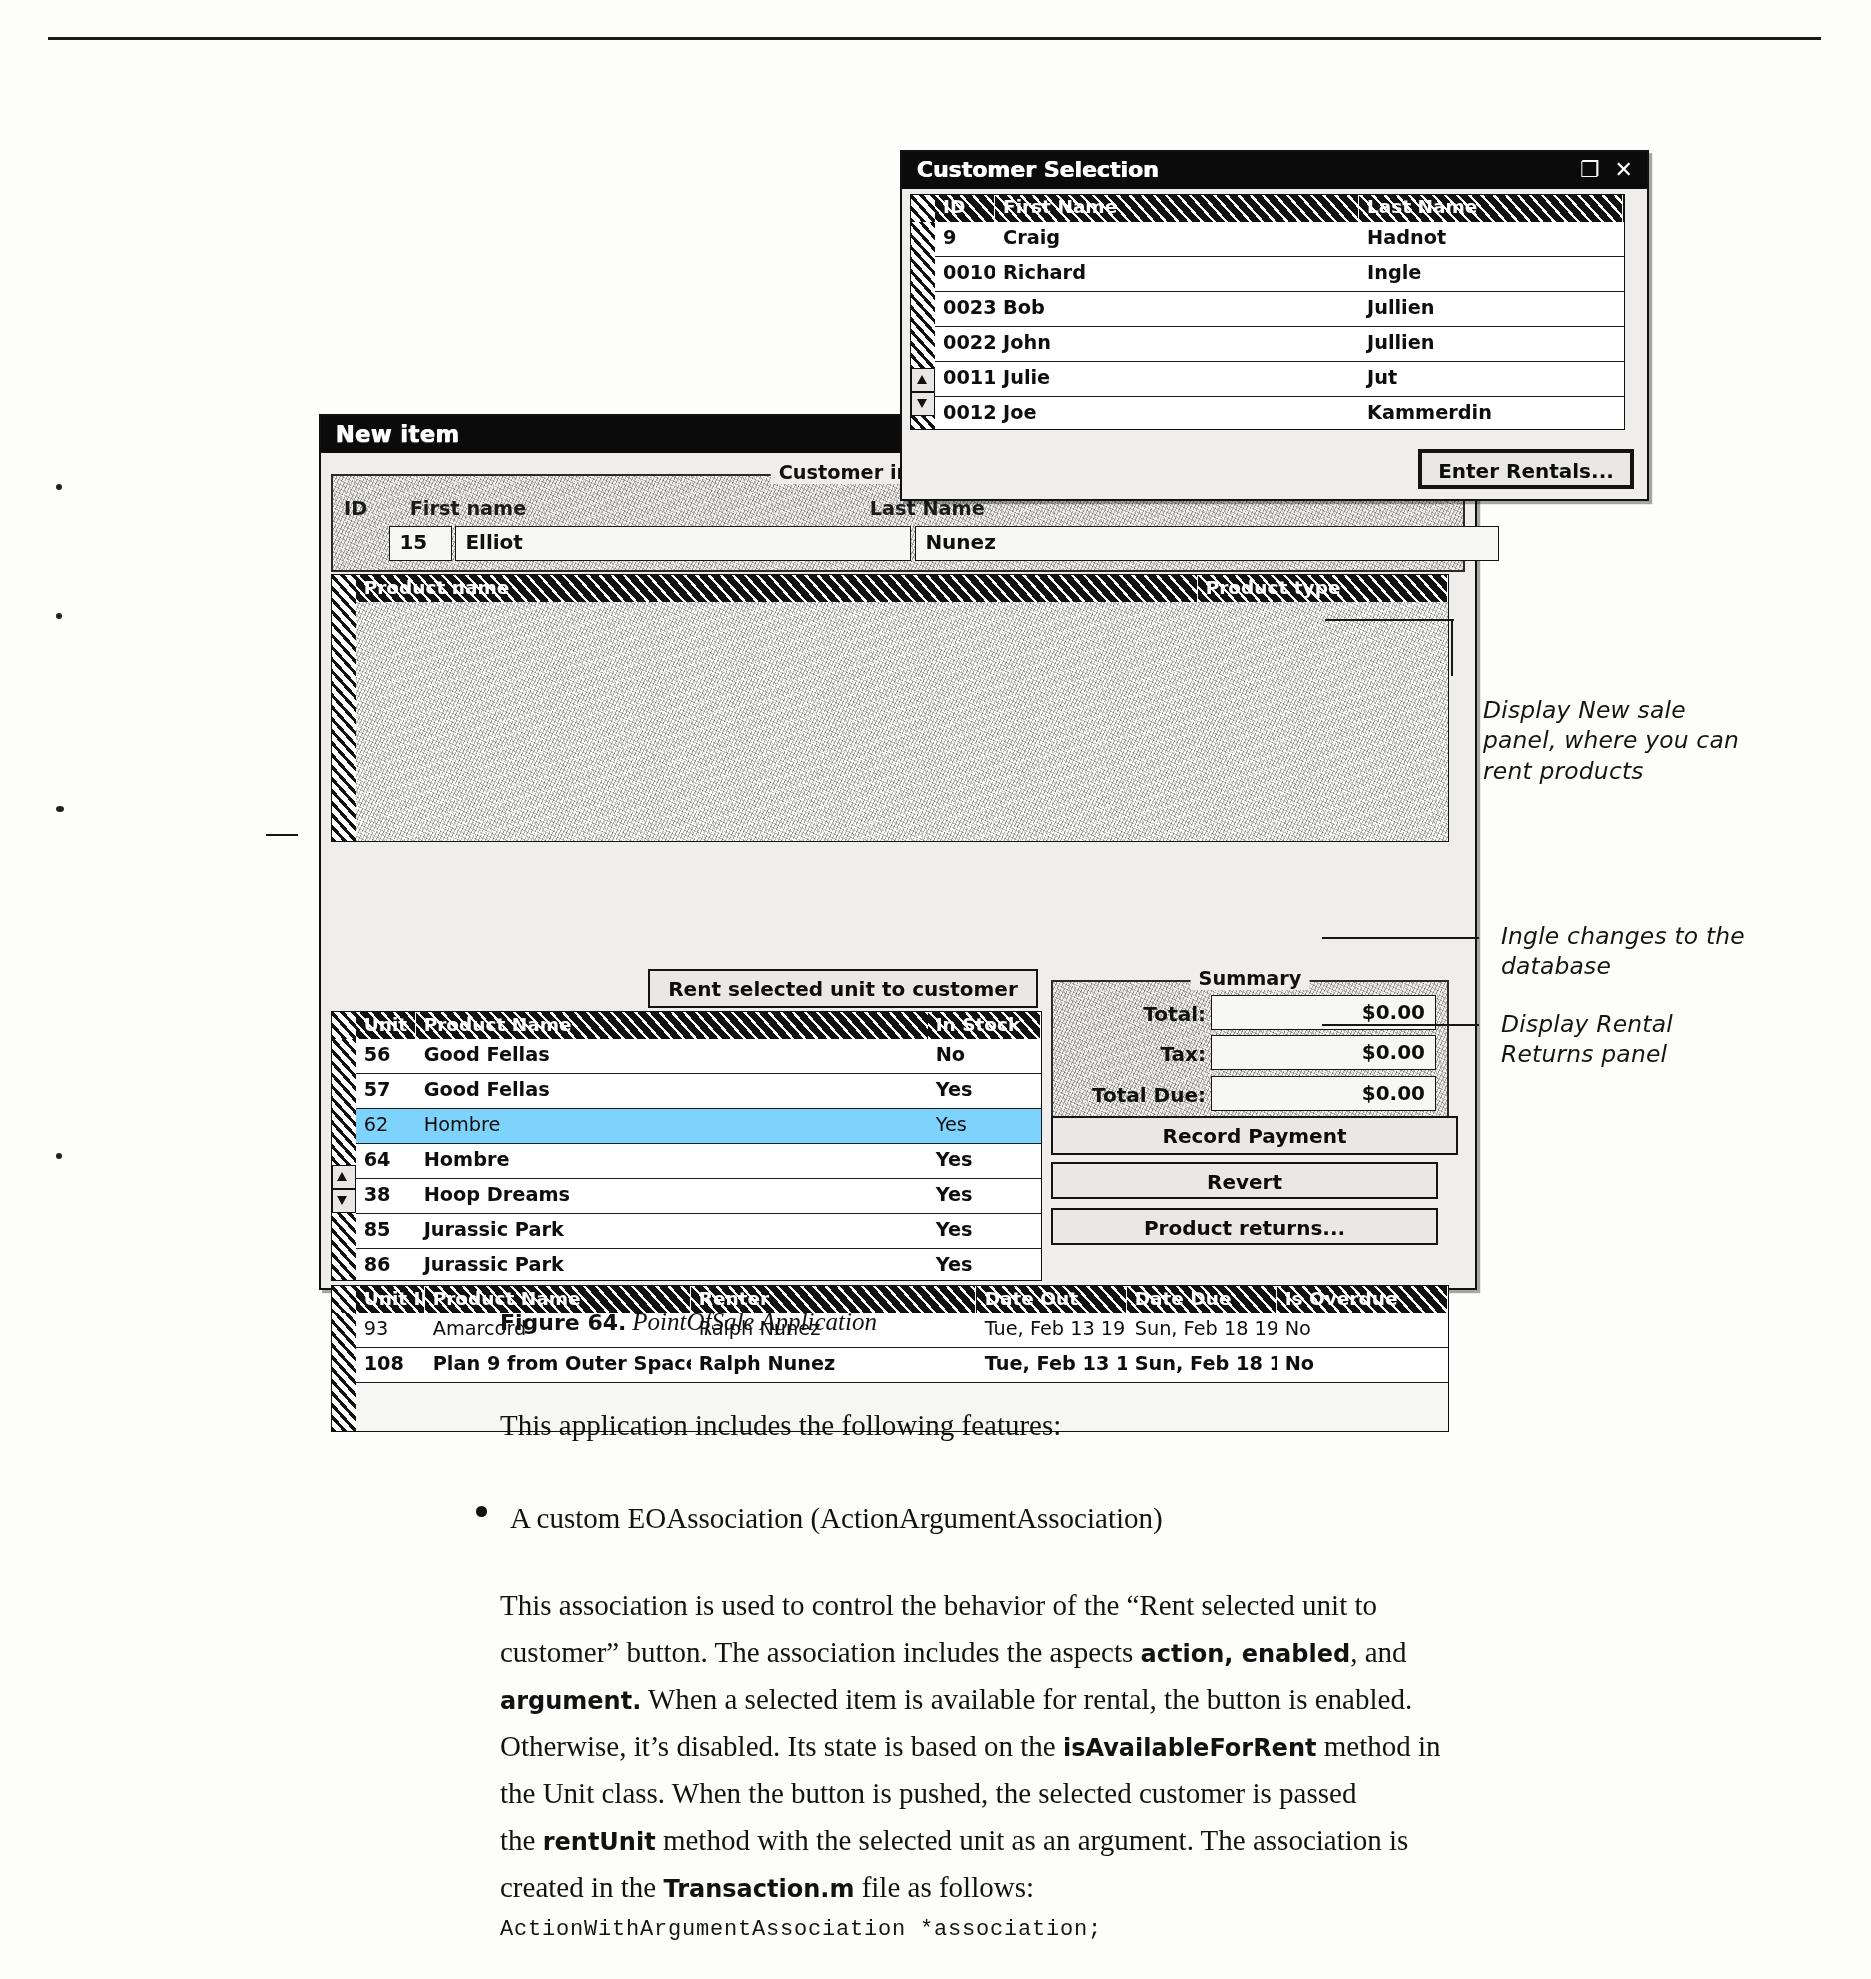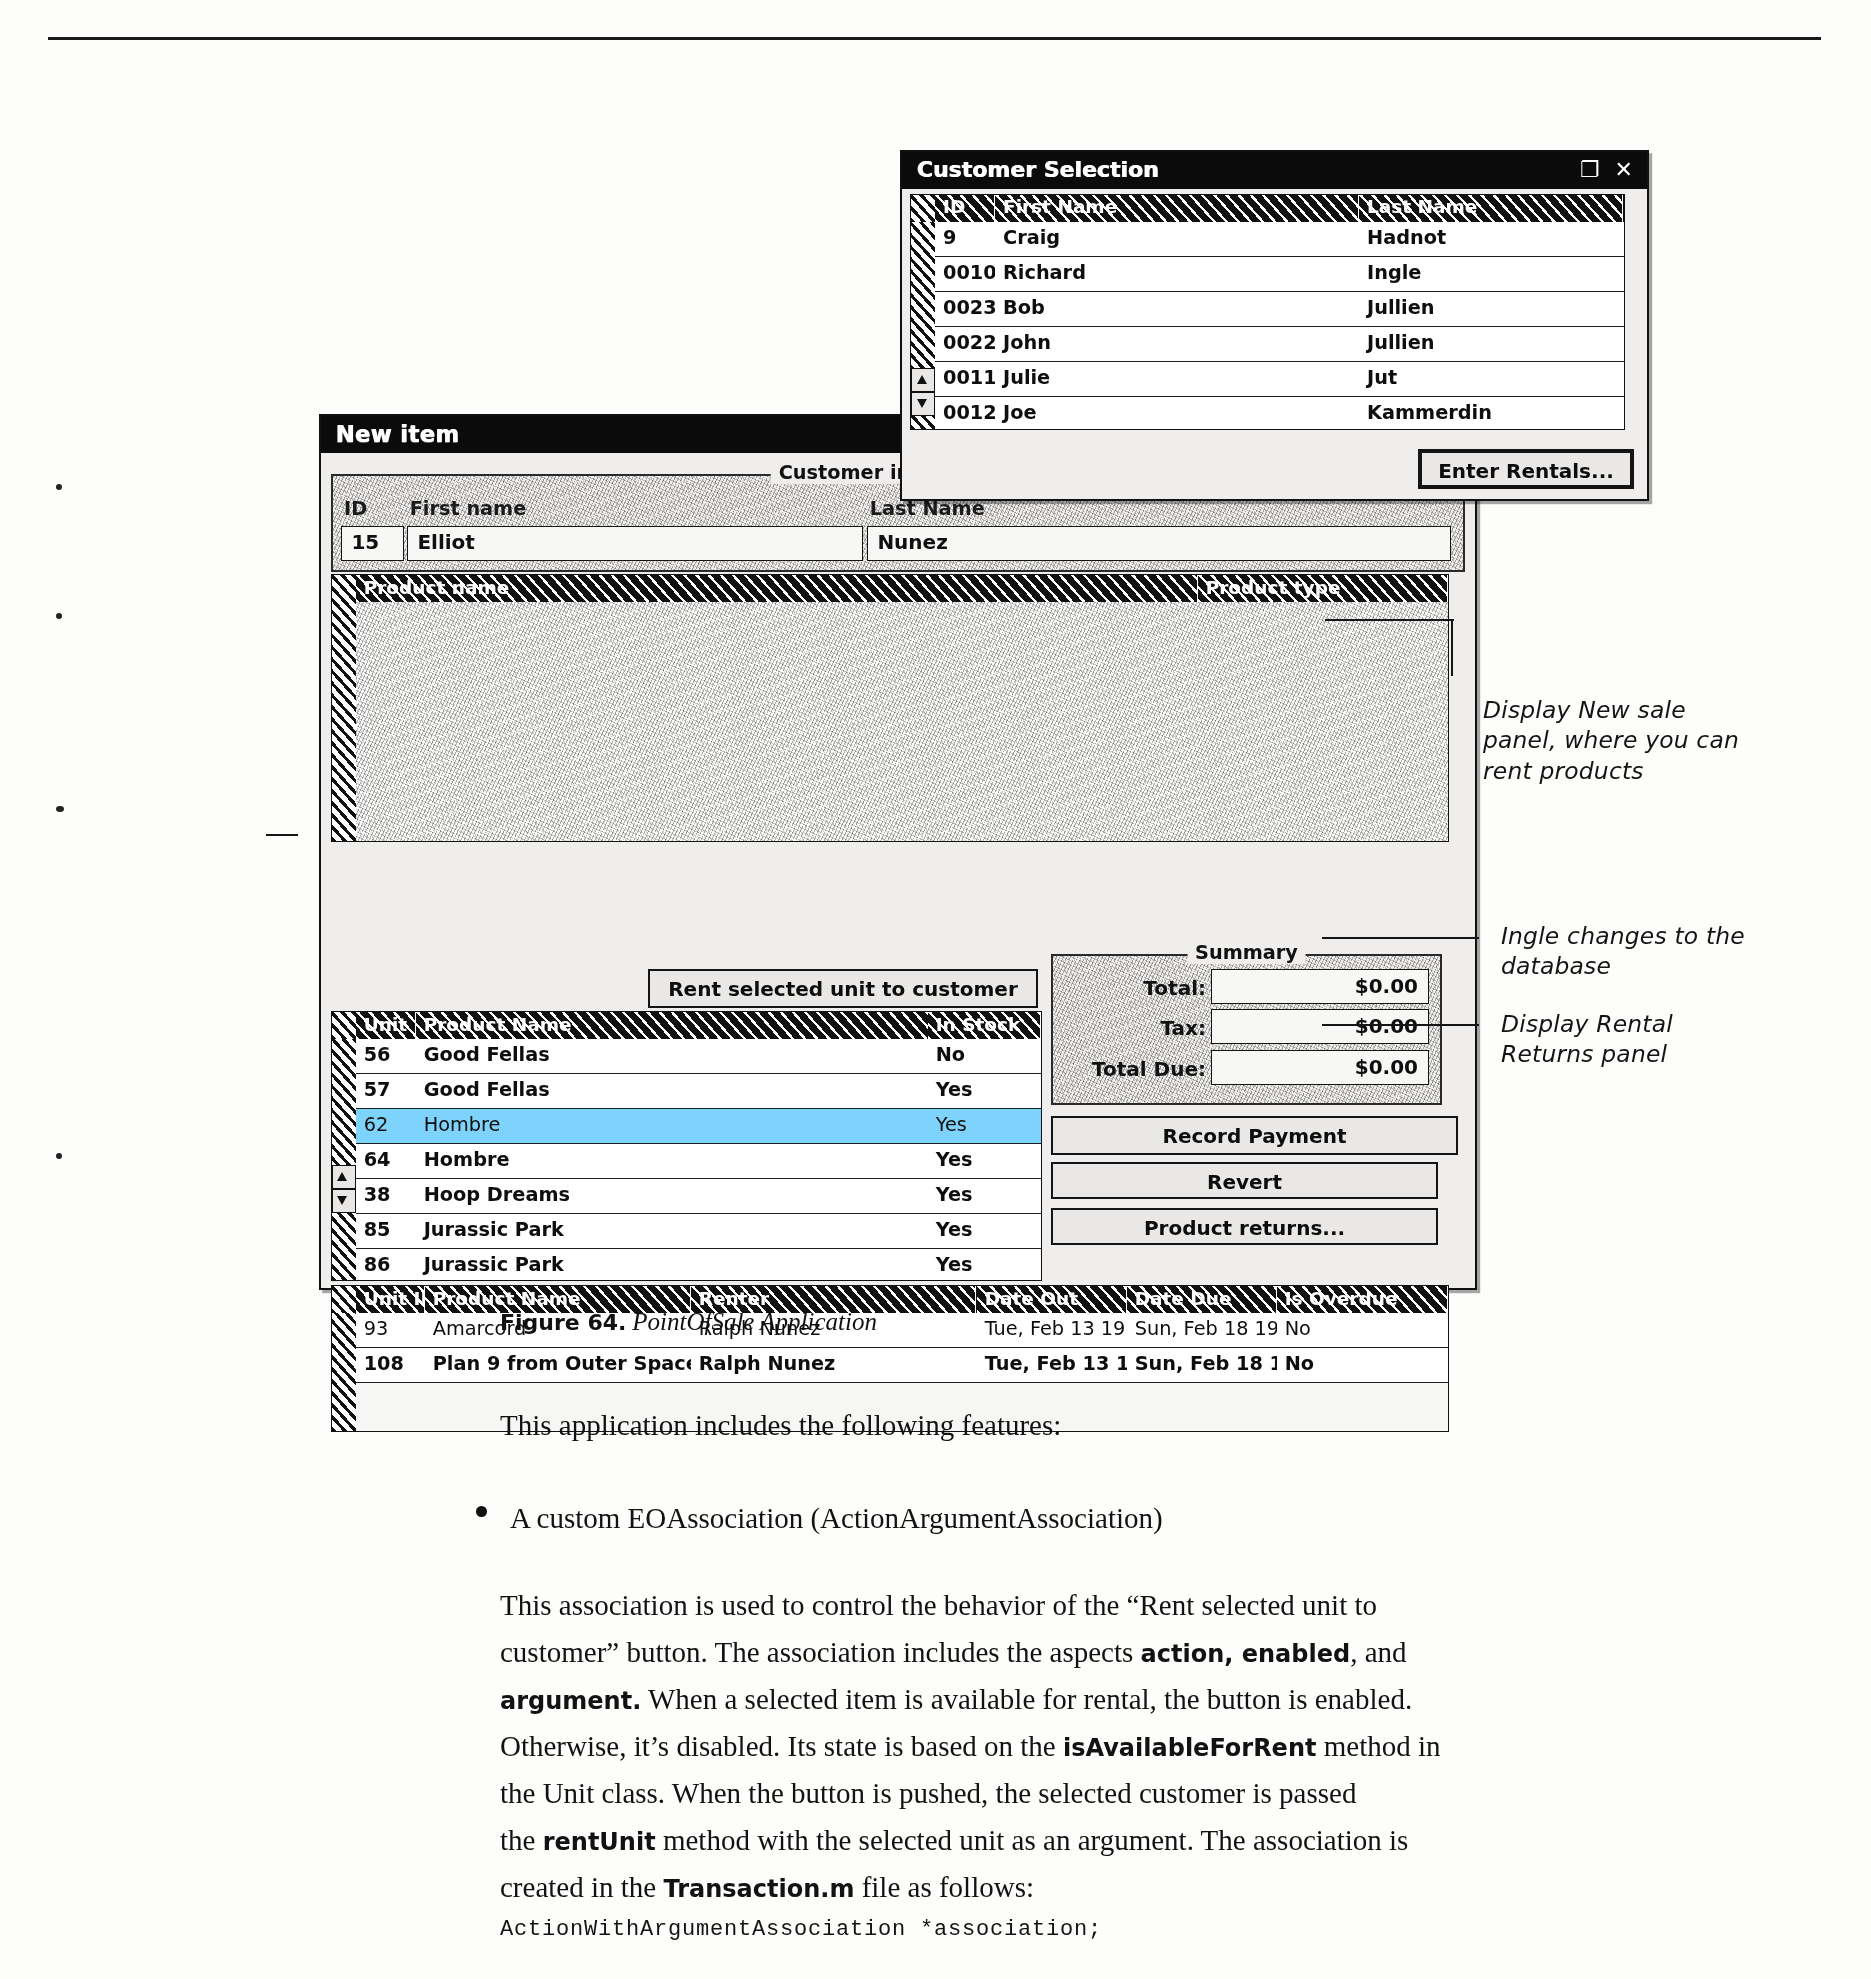--- a/index.html
+++ b/index.html
@@ -46,21 +46,21 @@
   .groupbox > .legend{
     position:absolute;top:-15.3px;left:50%;transform:translateX(-50%);
     background:#efeeec;padding:0 8px;font-weight:bold;font-size:19.3px;
     font-family:"DejaVu Sans",sans-serif;white-space:nowrap;color:#111;
   }
 
   #cust-info{margin-top:13px;height:94px;}
   .ci-row{position:absolute;left:0;right:0;}
   .ci-labels{top:21px;height:27px;}
   .ci-label{position:absolute;font-weight:bold;font-size:19.3px;font-family:"DejaVu Sans",sans-serif;color:#1b1b1b;}
-  .ci-fields{top:50px;height:35px;}
+  .ci-fields{top:50px;height:35px;margin-left:48px;}
   .ci-field{
     position:absolute;height:35px;border:1.6px solid #141414;background:#f7f7f5;
     font-weight:bold;font-size:20px;font-family:"DejaVu Sans",sans-serif;
     padding:3.2px 0 0 9.7px;box-sizing:border-box;color:#101010;overflow:hidden;white-space:nowrap;
   }
 
   
   .tbl{position:absolute;border:1.6px solid #111;background:#fff;overflow:hidden;}
   .tbl .corner{position:absolute;left:0;top:0;width:24px;height:27px;}
   .tbl .rowhdr{position:absolute;left:0;top:27px;bottom:0;width:24px;}
@@ -90,21 +90,21 @@
 
   
   .btn{
     background:#e9e8e6;border:2.4px solid #141414;text-align:center;
     font-weight:bold;font-size:20px;font-family:"DejaVu Sans",sans-serif;color:#0d0d0d;
     box-sizing:border-box;padding-top:5.6px;white-space:nowrap;overflow:hidden;
   }
   #btn-rent{position:absolute;left:327px;top:516px;width:390px;height:39px;}
 
   
-  #summary{position:absolute;left:730px;top:501px;width:387px;height:147px;}
+  #summary{position:absolute;left:730px;top:527px;width:387px;height:147px;padding-left:7px;}
   .sum-row{position:absolute;left:0;right:0;height:37px;}
   .sum-lab{position:absolute;left:0;width:153px;text-align:right;font-weight:bold;font-size:20px;
     font-family:"DejaVu Sans",sans-serif;padding-top:7.3px;box-sizing:border-box;color:#111;}
   .sum-val{position:absolute;left:158px;right:11.3px;height:35px;border:1.6px solid #141414;background:#f7f7f5;
     text-align:right;font-weight:bold;font-size:20px;font-family:"DejaVu Sans",sans-serif;
     padding:4px 9.7px 0 0;box-sizing:border-box;color:#0e0e0e;}
 
   #btn-record{position:absolute;left:730px;top:663px;width:407px;height:39px;}
   #btn-revert{position:absolute;left:730px;top:709px;width:387px;height:37px;}
   #btn-returns{position:absolute;left:730px;top:755px;width:387px;height:37px;}

